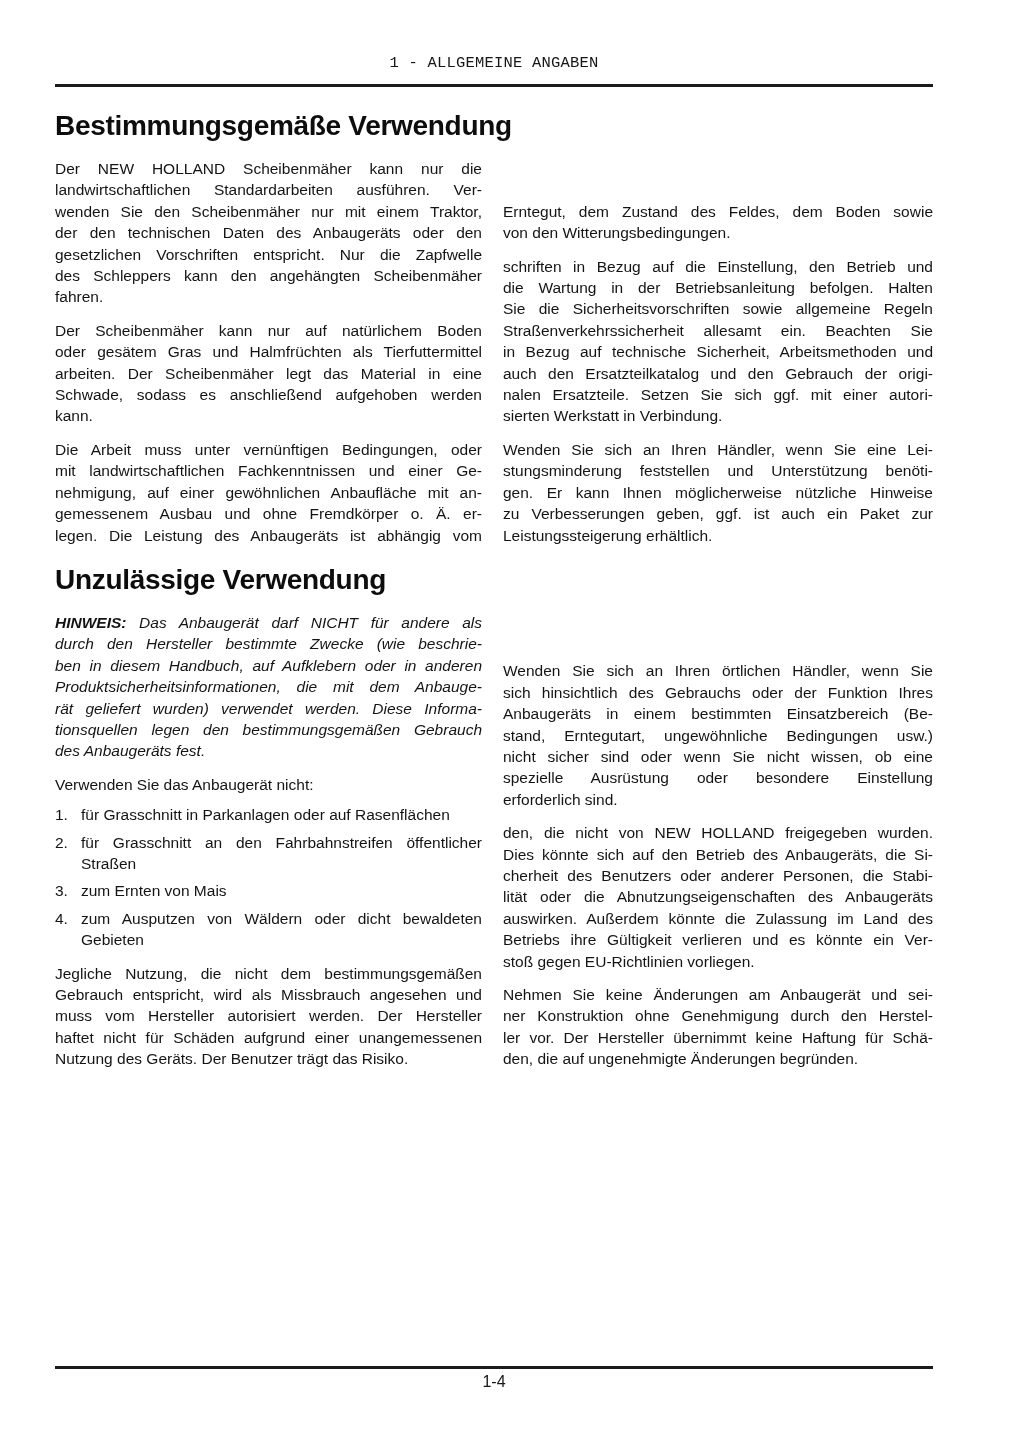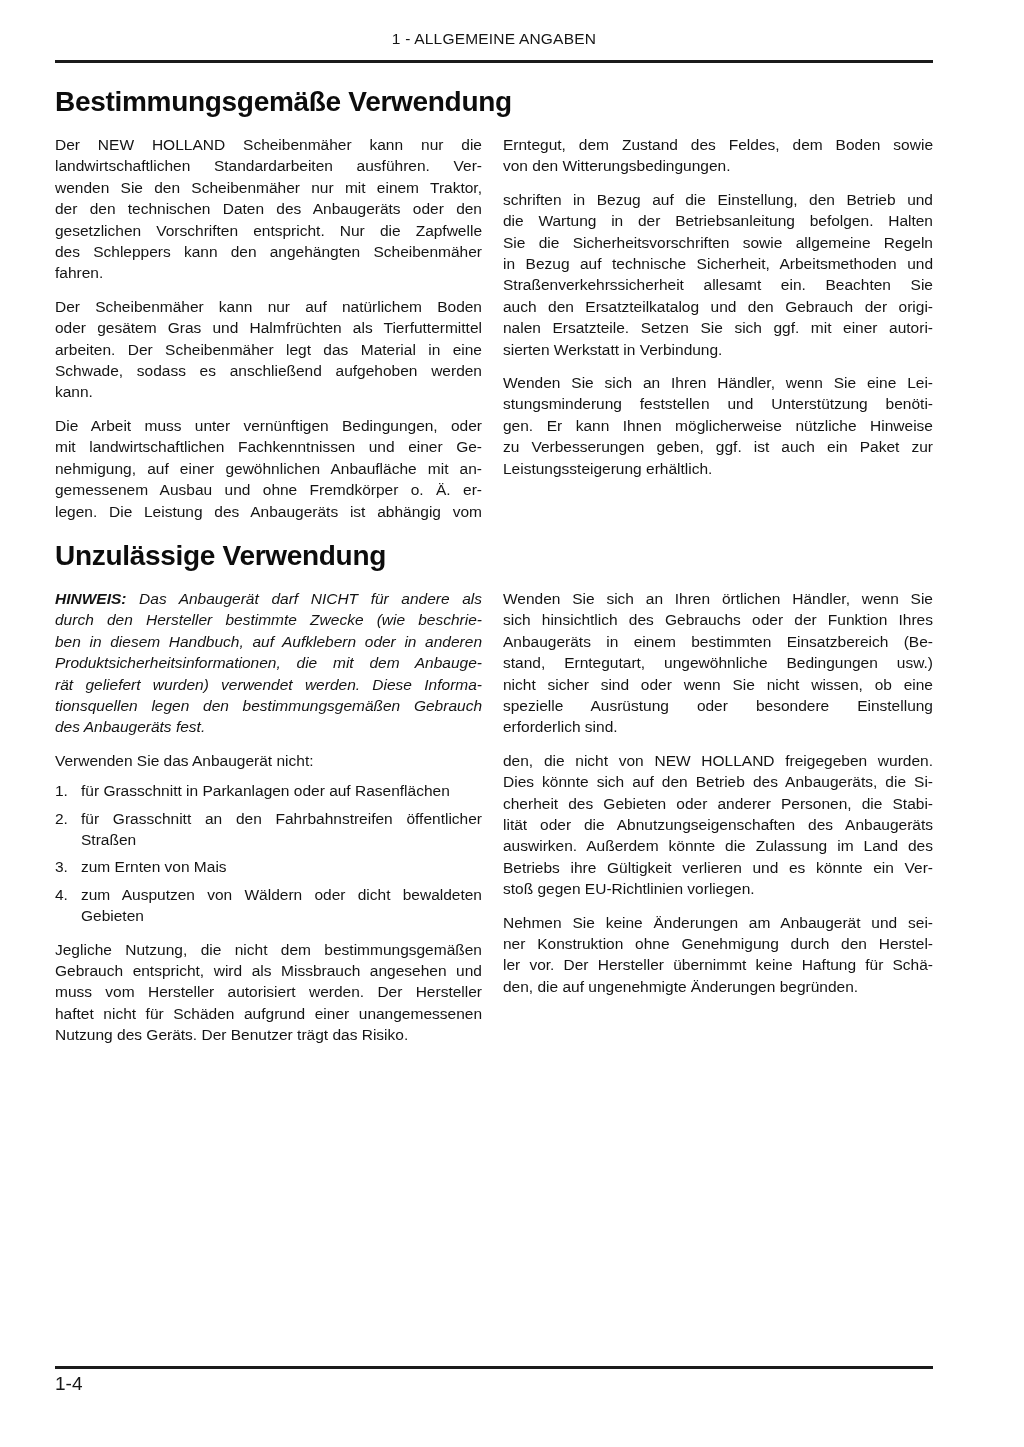--- a/index.html
+++ b/index.html
@@ -12,40 +12,41 @@
     font-family: "Liberation Sans", "DejaVu Sans", sans-serif;
     overflow: hidden;
   }
   .content-area {
     position: absolute;
     left: 55px;
     top: 0;
     width: 878px;
   }
   .running-header {
-    padding-top: 30px;
+    padding-top: 54px;
     text-align: center;
     font-size: 15.5px;
     letter-spacing: 0.2px;
     color: #161616;
+    font-family: Liberation Mono, monospace;
   }
   .header-rule {
     margin-top: 12px;
     border: 0;
     border-top: 3px solid #1b1b1b;
   }
   .section-heading {
     font-size: 28px;
     font-weight: bold;
     letter-spacing: -0.3px;
     color: #0d0d0d;
     margin: 23px 0 16px 0;
   }
   .section-heading.subsequent { margin-top: 6px; }
-  .cols { display: flex; gap: 21px; align-items: flex-start; }
+  .cols { display: flex; gap: 21px; align-items: flex-end; }
   .col { font-size: 15.5px; line-height: 21.4px; color: #141414; }
   .col.left  { width: 427px; }
   .col.right { width: 430px; }
   .para { margin: 0 0 12px 0; }
   .line { text-align: justify; text-align-last: justify; }
   .line.last { text-align: justify; text-align-last: left; }
   .note { font-style: italic; }
   .note .lead { font-weight: bold; }
   .list { margin: 0 0 12px 0; }
   .list-item { display: flex; margin-bottom: 6px; }
@@ -57,22 +58,22 @@
     left: 55px;
     width: 878px;
     top: 1366px;
   }
   .footer-rule {
     border: 0;
     border-top: 3px solid #1b1b1b;
     margin: 0 0 4px 0;
   }
   .page-number {
-    text-align: left;
-    font-size: 19px;
+    text-align: center;
+    font-size: 16px;
     color: #161616;
   }
 </style>
 </head>
 <body>
 
 <div class="page">
   <div class="content-area">
     <div class="running-header">1 - ALLGEMEINE ANGABEN</div>
     <hr class="header-rule">
@@ -106,22 +107,22 @@
           </div>
           <div class="col right">
             <div class="para">
               <div class="line">Erntegut, dem Zustand des Feldes, dem Boden sowie</div>
               <div class="line last">von den Witterungsbedingungen.</div>
             </div>
             <div class="para">
               <div class="line">schriften in Bezug auf die Einstellung, den Betrieb und</div>
               <div class="line">die Wartung in der Betriebsanleitung befolgen. Halten</div>
               <div class="line">Sie die Sicherheitsvorschriften sowie allgemeine Regeln</div>
+              <div class="line">Straßenverkehrssicherheit allesamt ein. Beachten Sie</div>
               <div class="line">in Bezug auf technische Sicherheit, Arbeitsmethoden und</div>
-              <div class="line">Straßenverkehrssicherheit allesamt ein. Beachten Sie</div>
               <div class="line">auch den Ersatzteilkatalog und den Gebrauch der origi-</div>
               <div class="line">nalen Ersatzteile. Setzen Sie sich ggf. mit einer autori-</div>
               <div class="line last">sierten Werkstatt in Verbindung.</div>
             </div>
             <div class="para">
               <div class="line">Wenden Sie sich an Ihren Händler, wenn Sie eine Lei-</div>
               <div class="line">stungsminderung feststellen und Unterstützung benöti-</div>
               <div class="line">gen. Er kann Ihnen möglicherweise nützliche Hinweise</div>
               <div class="line">zu Verbesserungen geben, ggf. ist auch ein Paket zur</div>
               <div class="line last">Leistungssteigerung erhältlich.</div>
@@ -185,21 +186,21 @@
               <div class="line">sich hinsichtlich des Gebrauchs oder der Funktion Ihres</div>
               <div class="line">Anbaugeräts in einem bestimmten Einsatzbereich (Be-</div>
               <div class="line">stand, Erntegutart, ungewöhnliche Bedingungen usw.)</div>
               <div class="line">nicht sicher sind oder wenn Sie nicht wissen, ob eine</div>
               <div class="line">spezielle Ausrüstung oder besondere Einstellung</div>
               <div class="line last">erforderlich sind.</div>
             </div>
             <div class="para">
               <div class="line">den, die nicht von NEW HOLLAND freigegeben wurden.</div>
               <div class="line">Dies könnte sich auf den Betrieb des Anbaugeräts, die Si-</div>
-              <div class="line">cherheit des Gebieten oder anderer Personen, die Stabi-</div>
+              <div class="line">cherheit des Benutzers oder anderer Personen, die Stabi-</div>
               <div class="line">lität oder die Abnutzungseigenschaften des Anbaugeräts</div>
               <div class="line">auswirken. Außerdem könnte die Zulassung im Land des</div>
               <div class="line">Betriebs ihre Gültigkeit verlieren und es könnte ein Ver-</div>
               <div class="line last">stoß gegen EU-Richtlinien vorliegen.</div>
             </div>
             <div class="para">
               <div class="line">Nehmen Sie keine Änderungen am Anbaugerät und sei-</div>
               <div class="line">ner Konstruktion ohne Genehmigung durch den Herstel-</div>
               <div class="line">ler vor. Der Hersteller übernimmt keine Haftung für Schä-</div>
               <div class="line last">den, die auf ungenehmigte Änderungen begründen.</div>

